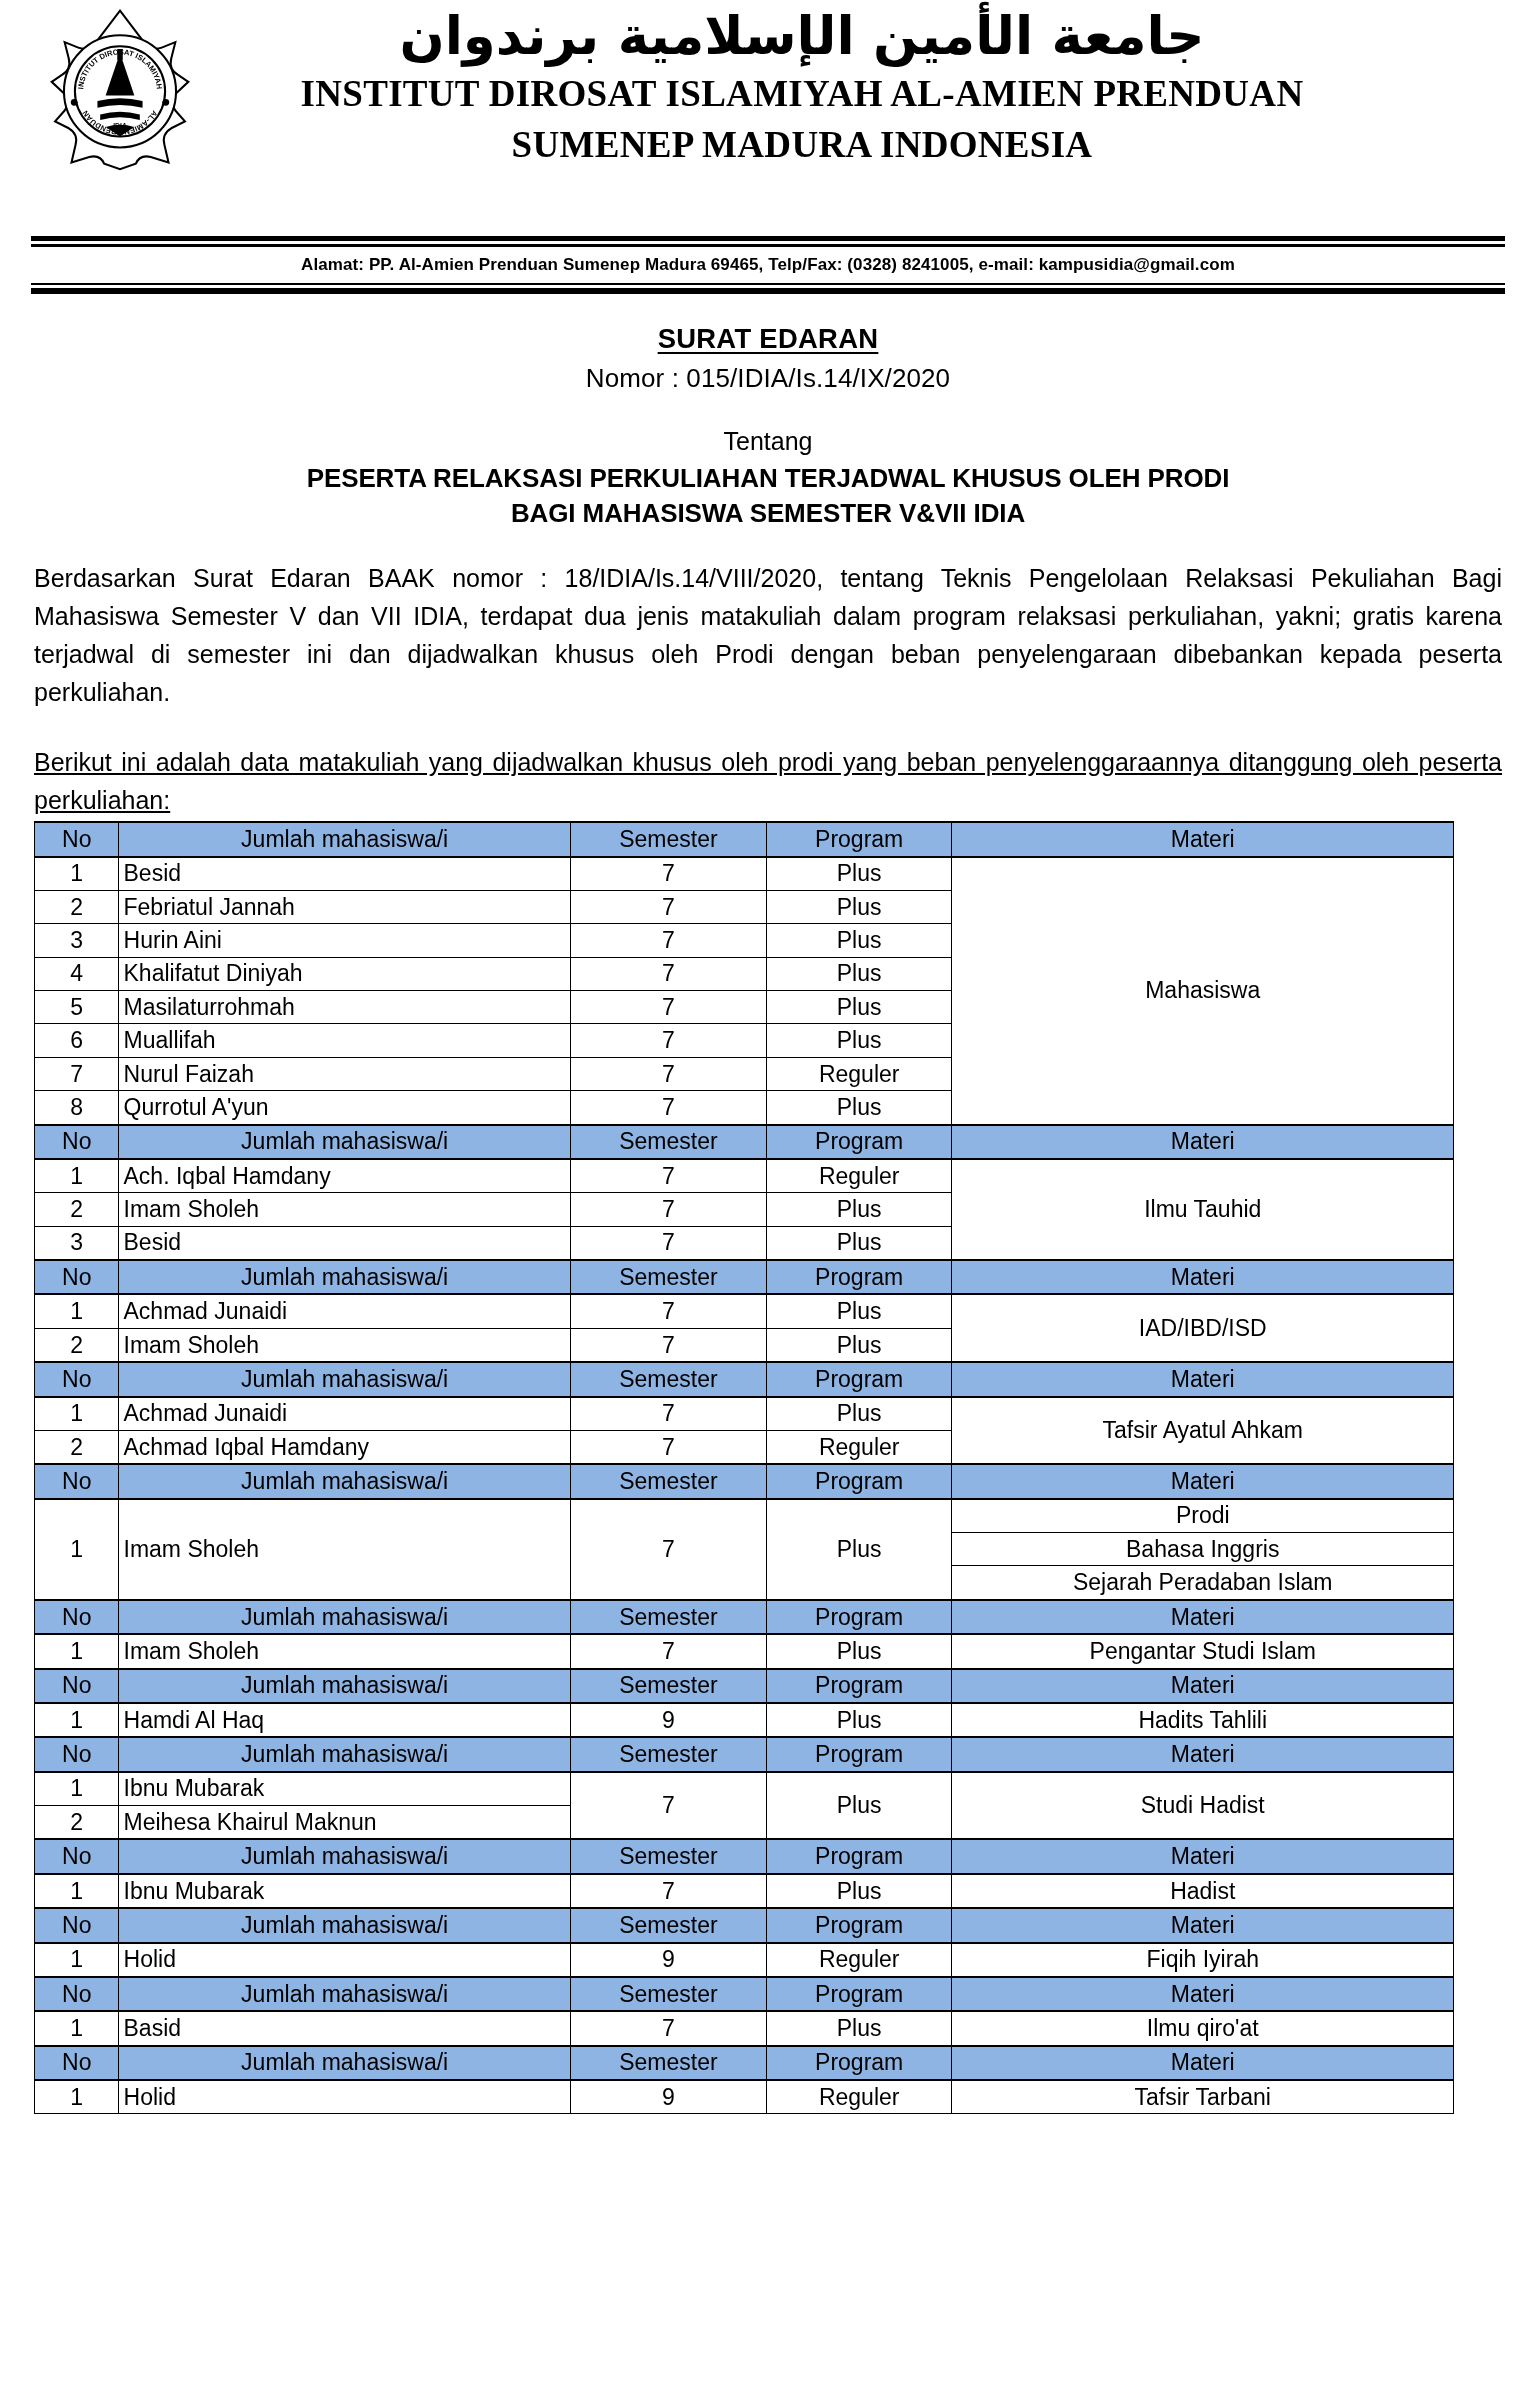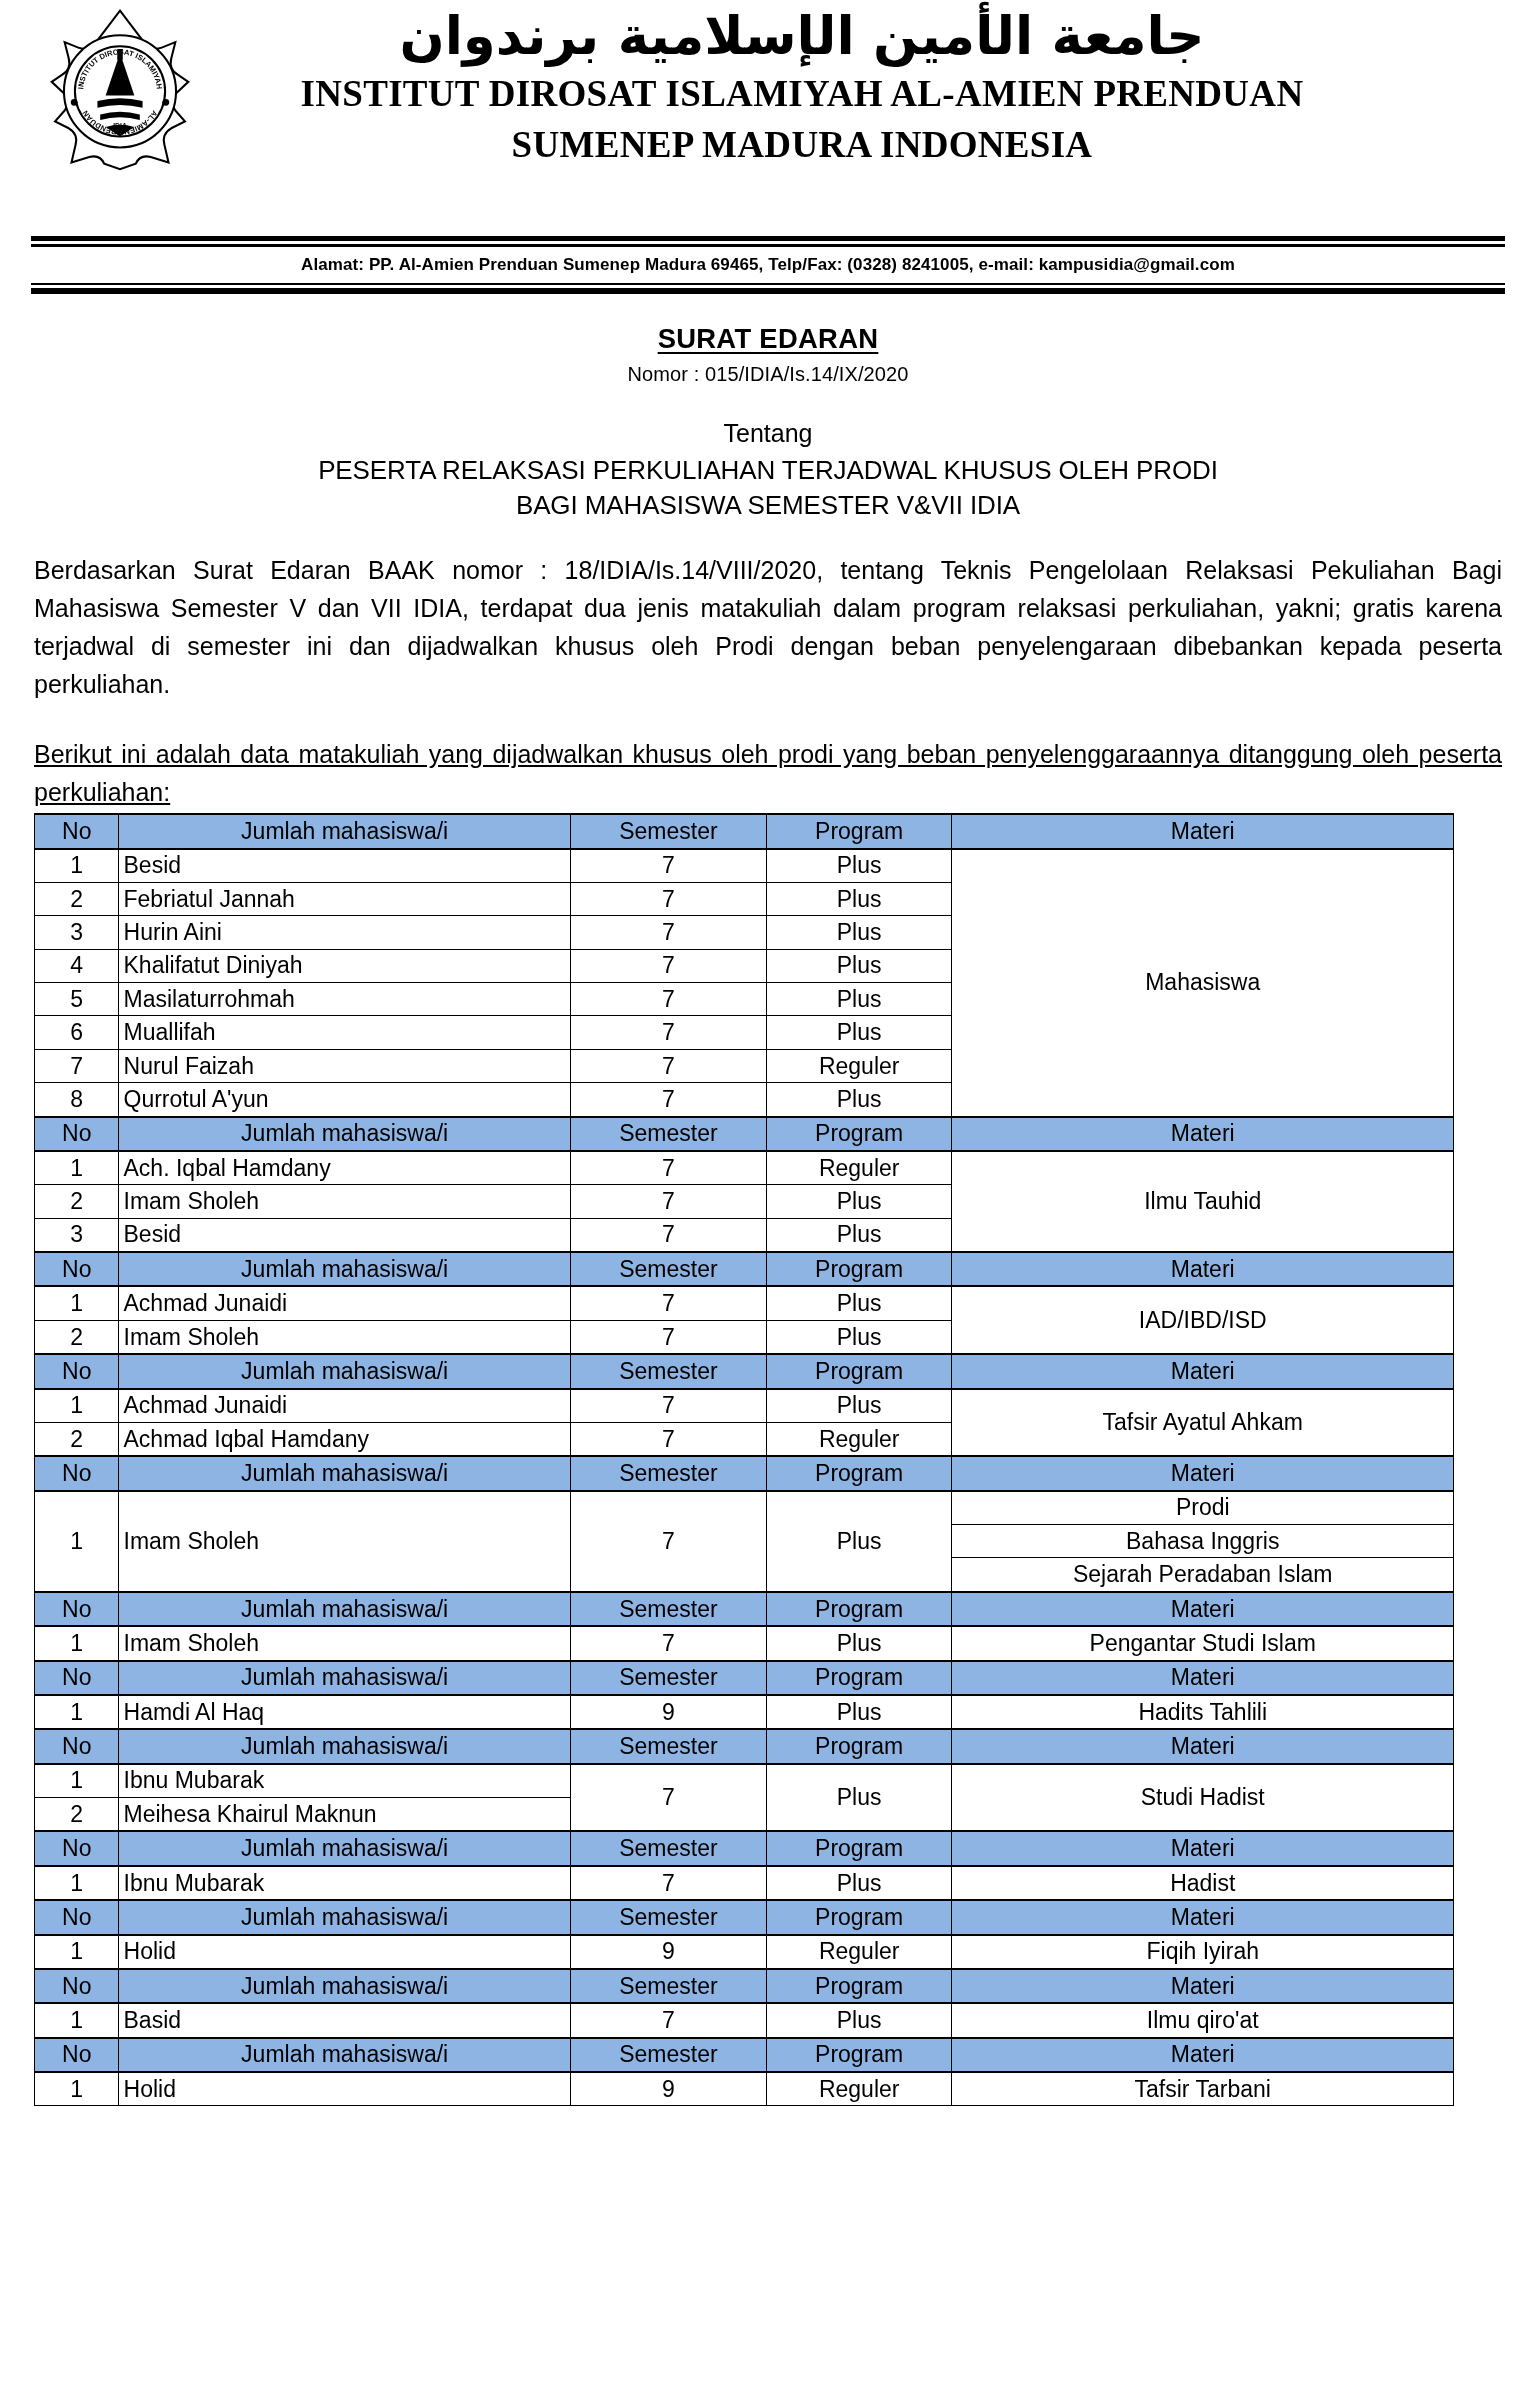--- a/index.html
+++ b/index.html
@@ -95,31 +95,31 @@
   
   .title-block { text-align: center; margin-top: 29px; }
   .surat-edaran {
     font-size: 27.4px;
     font-weight: 700;
     text-decoration: underline;
     text-underline-offset: 4.1px;
     letter-spacing: 0.3px;
   }
   .nomor {
-    font-size: 20px;
+    font-size: 26px;
     margin-top: 8.2px;
     letter-spacing: 0.1px;
   }
   .tentang {
     font-size: 25px;
     margin-top: 33px;
   }
   .subject-1, .subject-2 {
     font-size: 26px;
-    font-weight: 400;
+    font-weight: 700;
     letter-spacing: -0.1px;
   }
   .subject-1 { margin-top: 6.9px; }
   .subject-2 { margin-top: 4px; }
 
   
   .body-area { margin: 0 34px 0 34px; }
   .para {
     text-align: justify;
     font-size: 25px;

